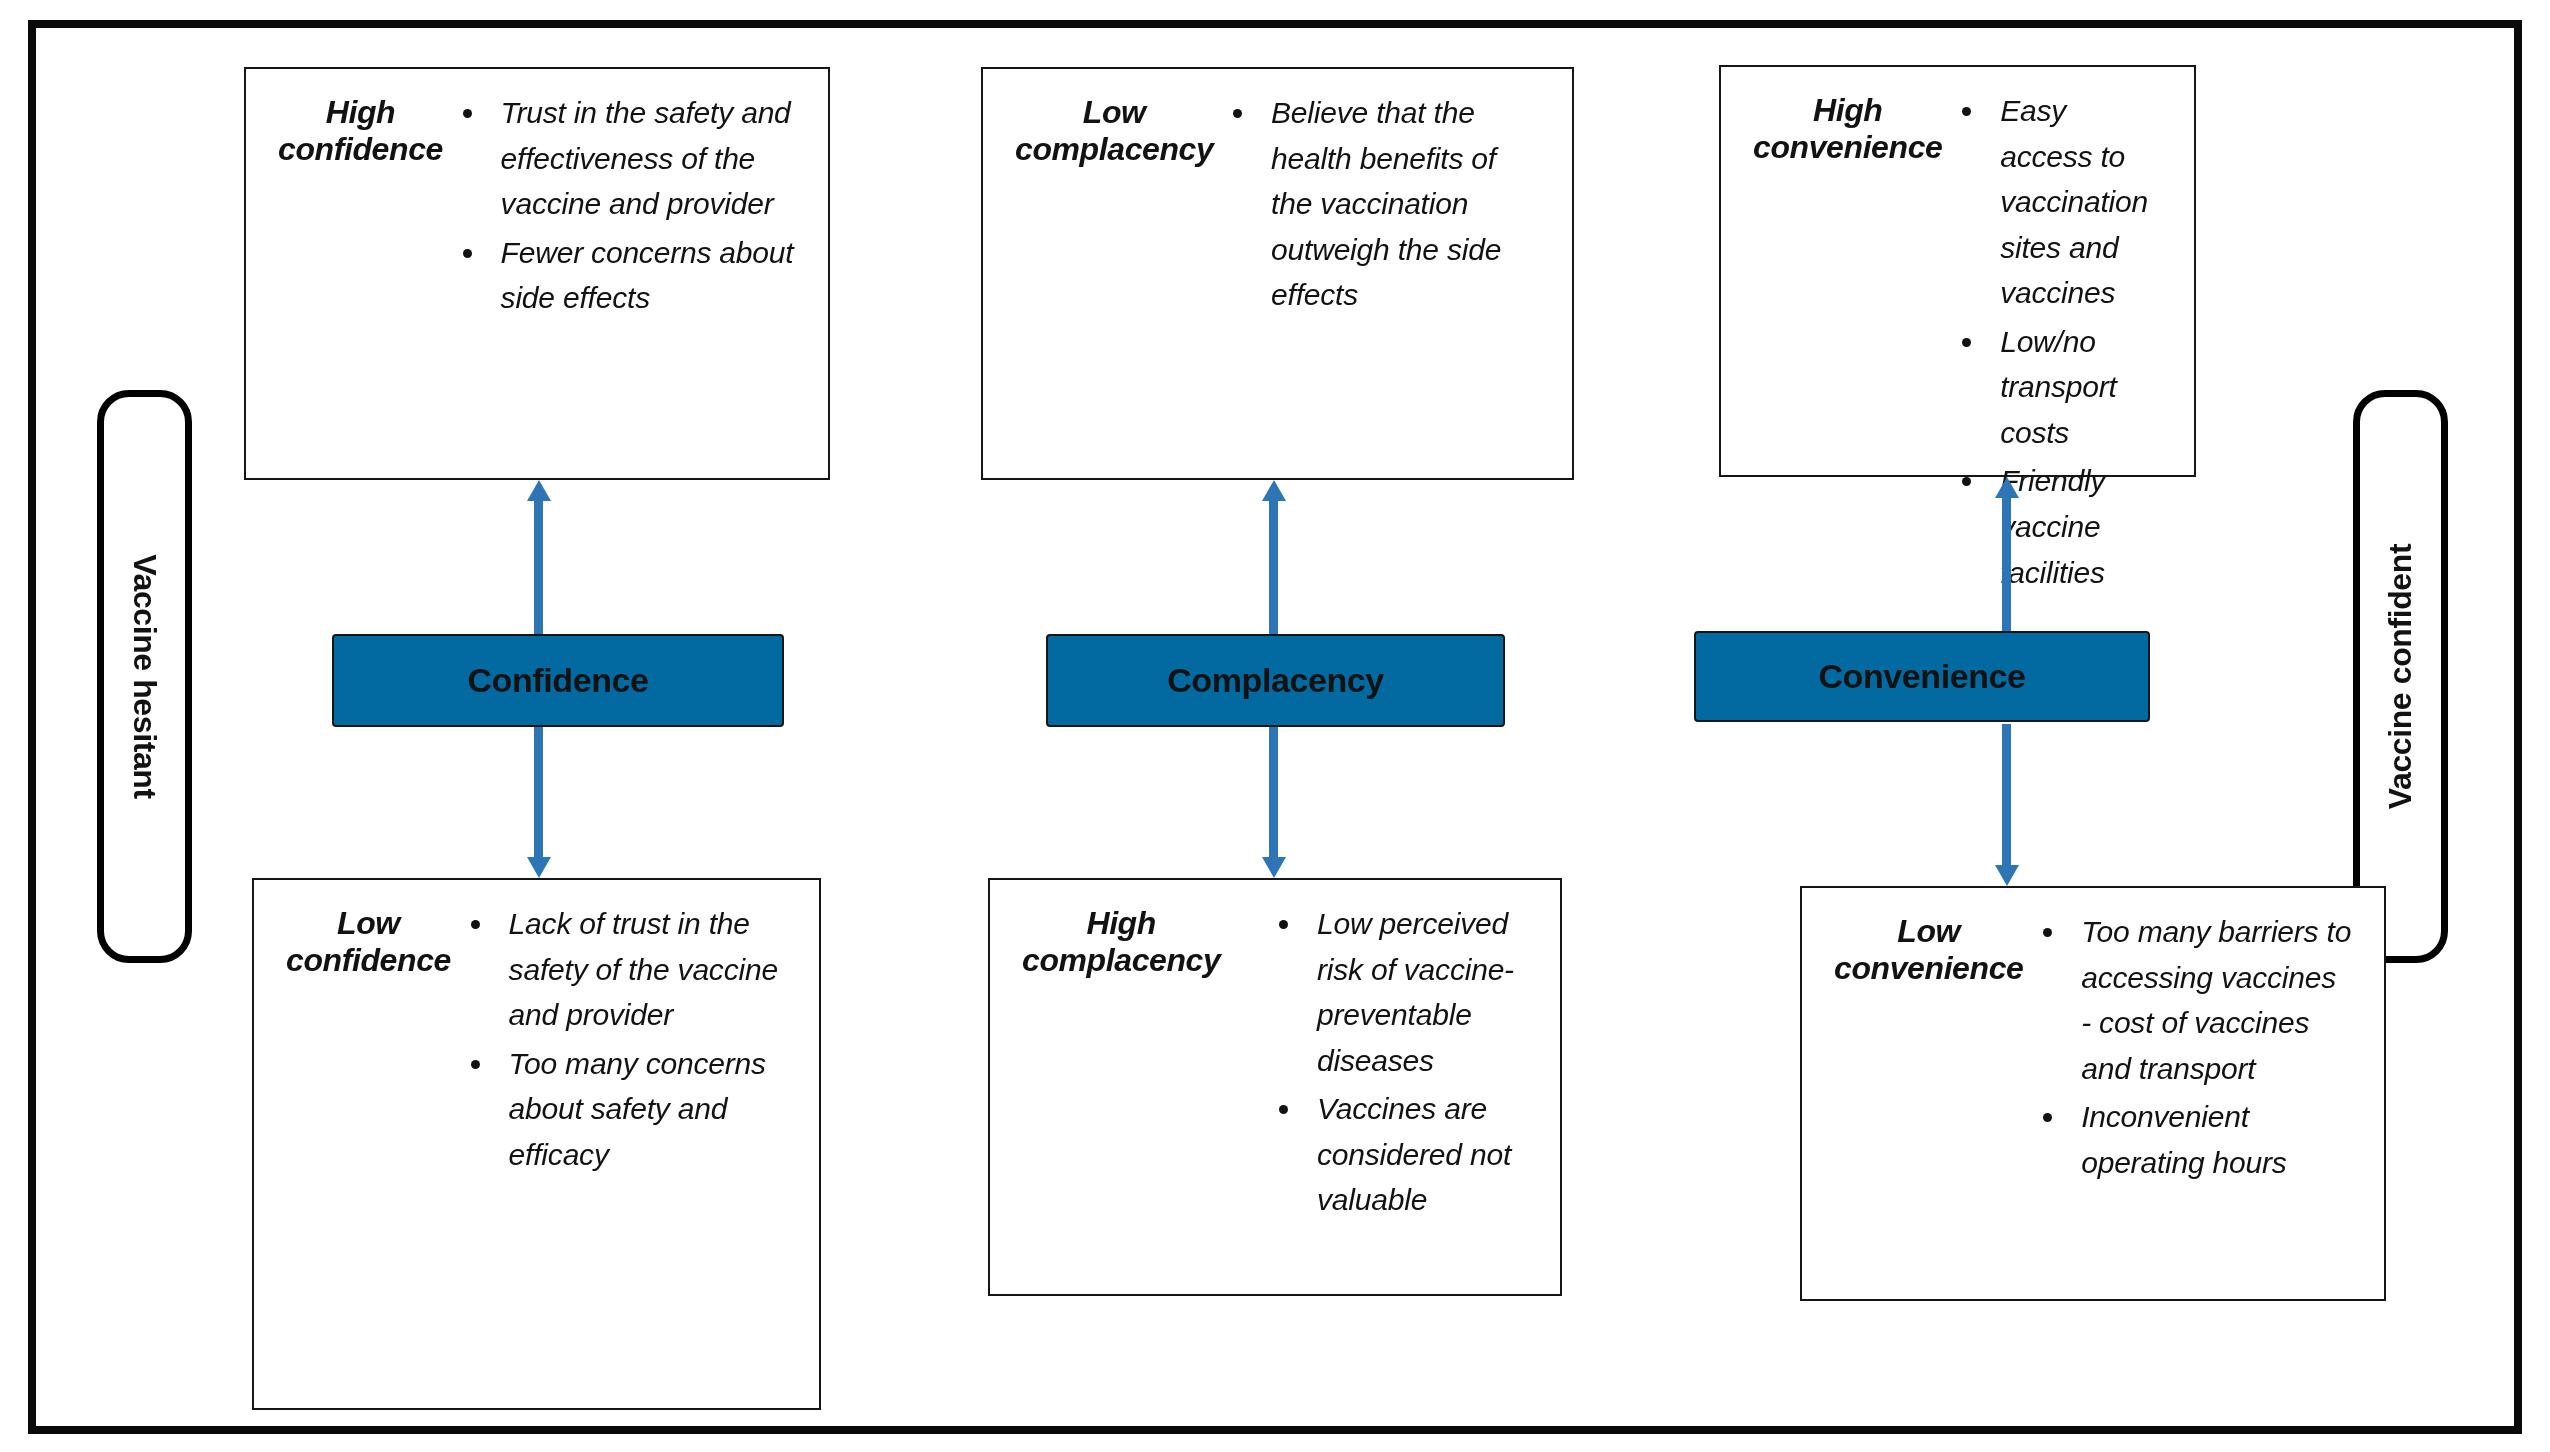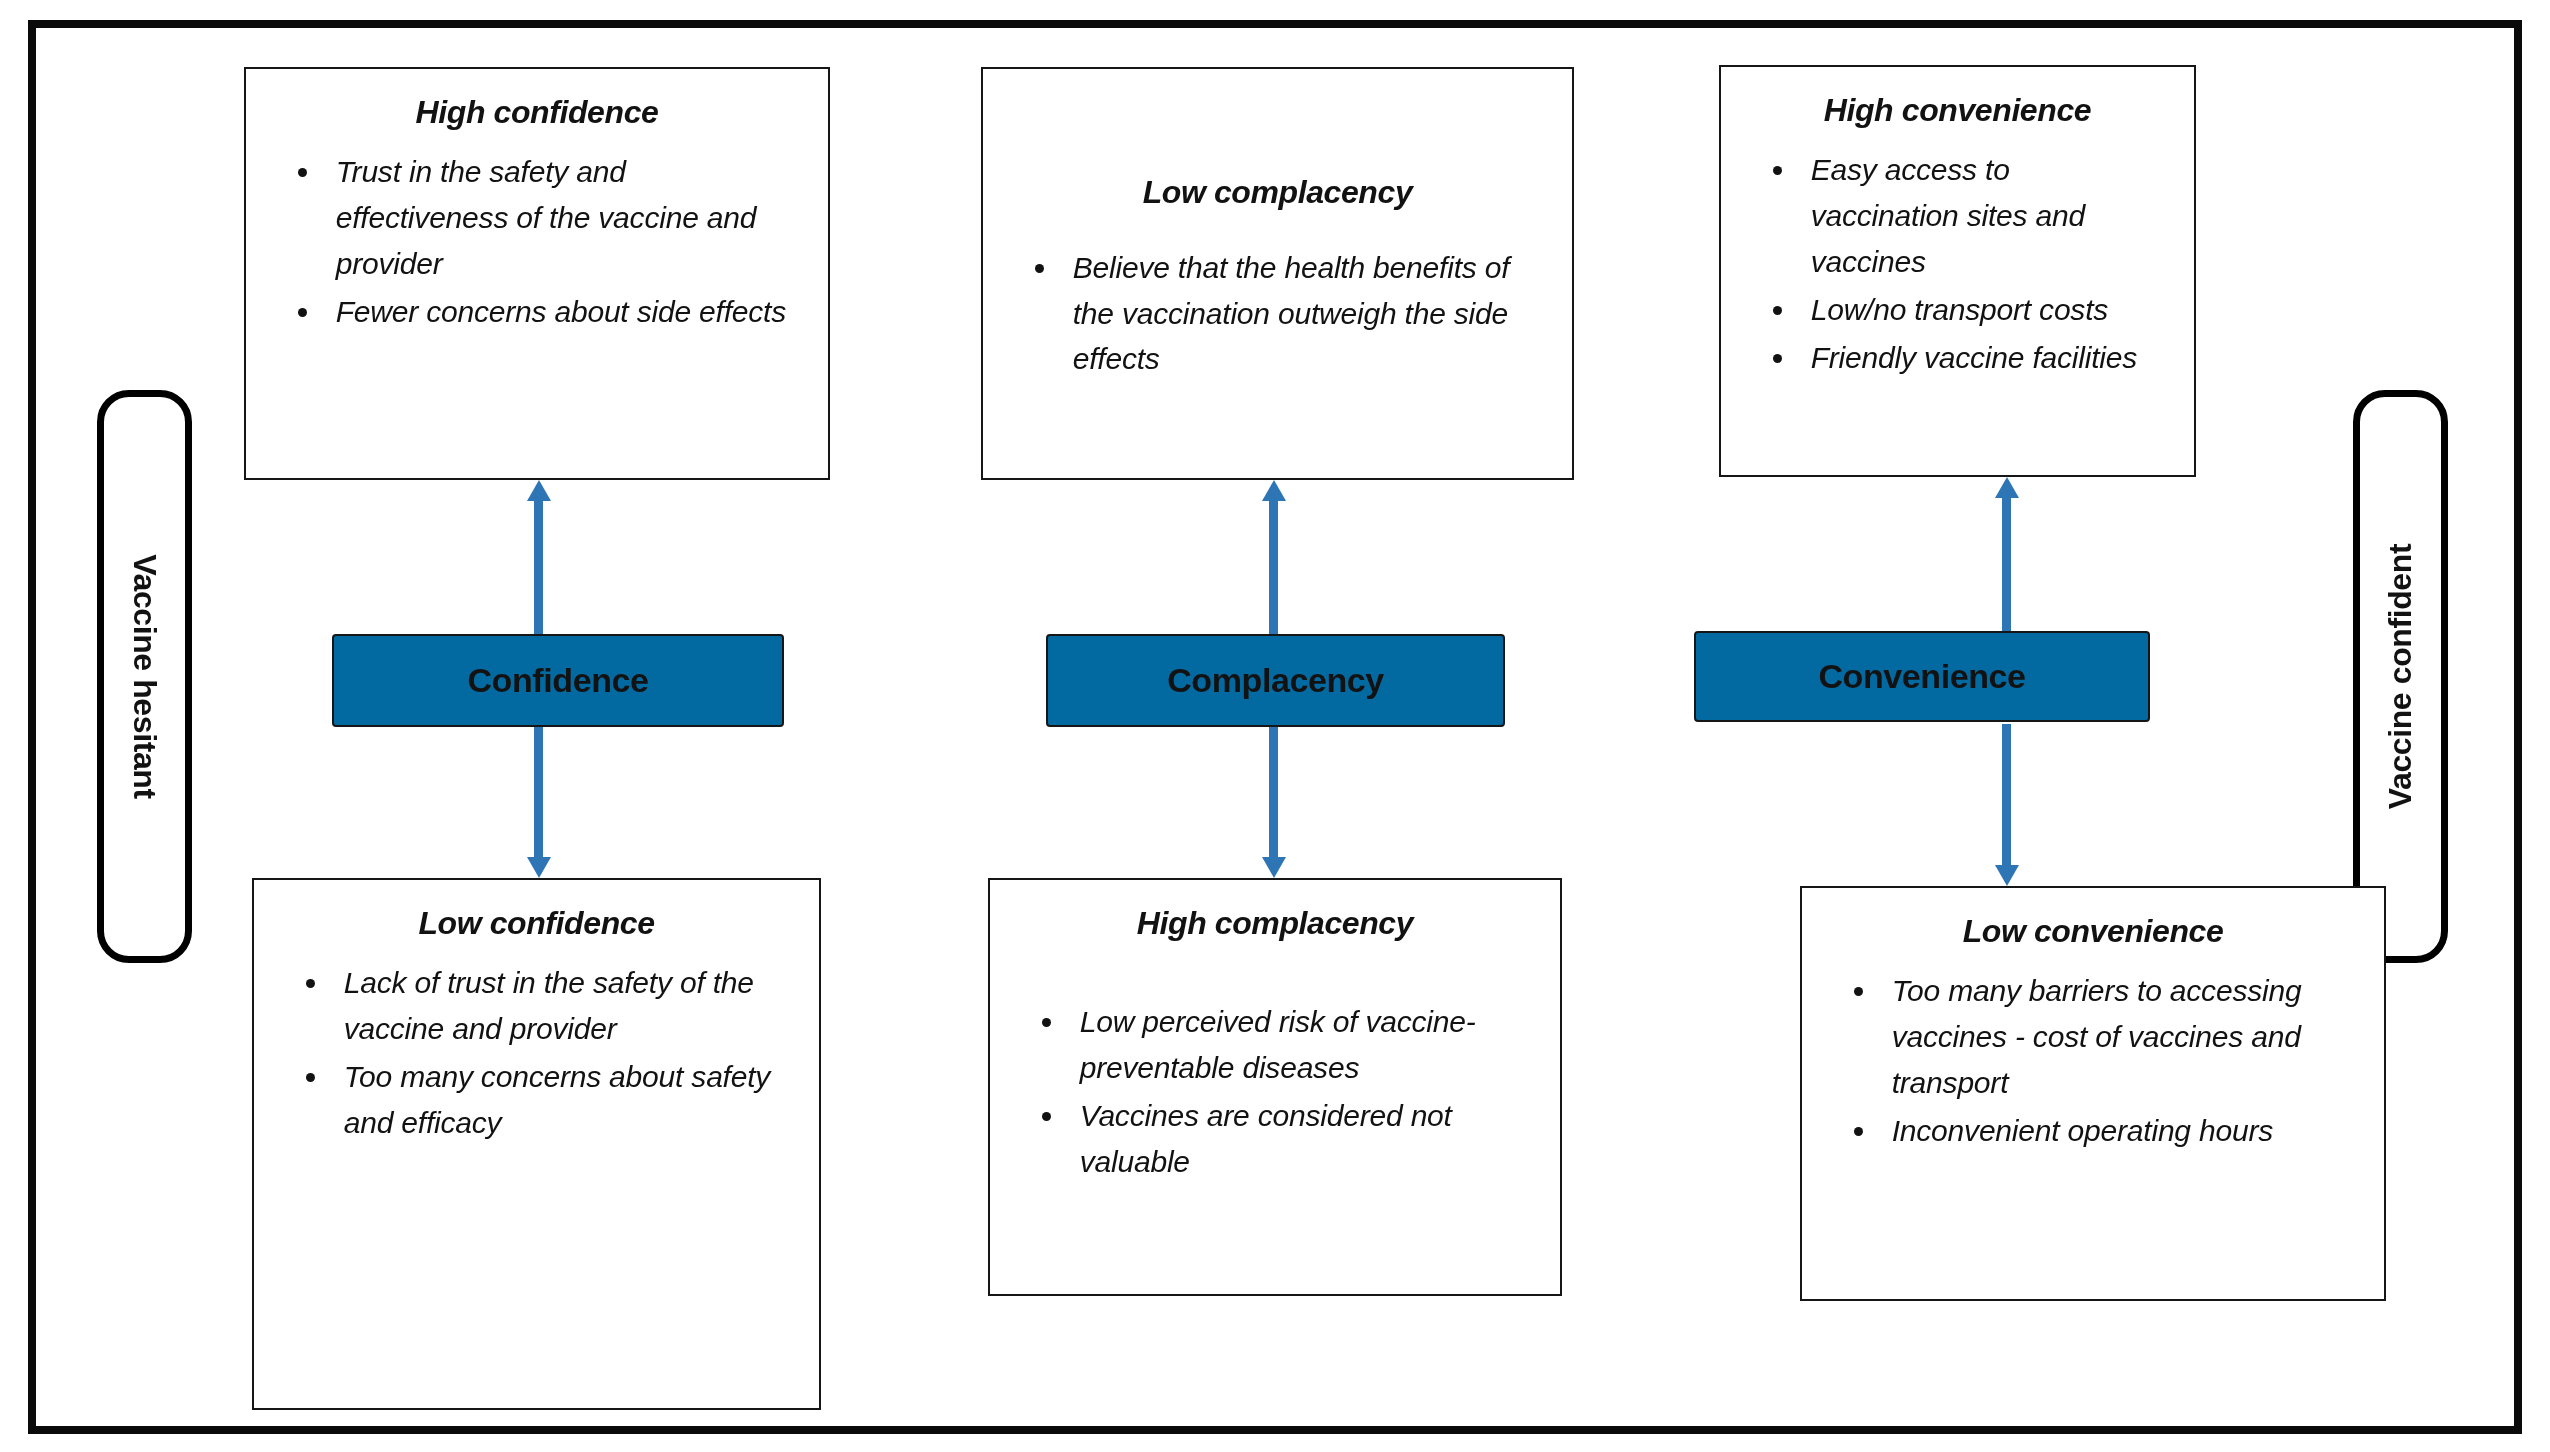--- a/index.html
+++ b/index.html
@@ -25,23 +25,23 @@
     background:transparent;
   }
   
   .box{
     position:absolute;
     box-sizing:border-box;
     background:#fff;
     border:2.8px solid #161616;
     padding:21px 32px 14px 32px;
     display:flex;
-    flex-direction:column;
-  }
-  .box.v-center{justify-content:center;gap:16px;}
+    flex-direction:row;
+  }
+  .box.v-center{justify-content:center;}
   .box-title{
     font-size:32px;
     font-weight:bold;
     font-style:italic;
     text-align:center;
     letter-spacing:-0.4px;
     margin:4.2px 0 18.3px 0;
   }
   .bullets{
     margin:0;

